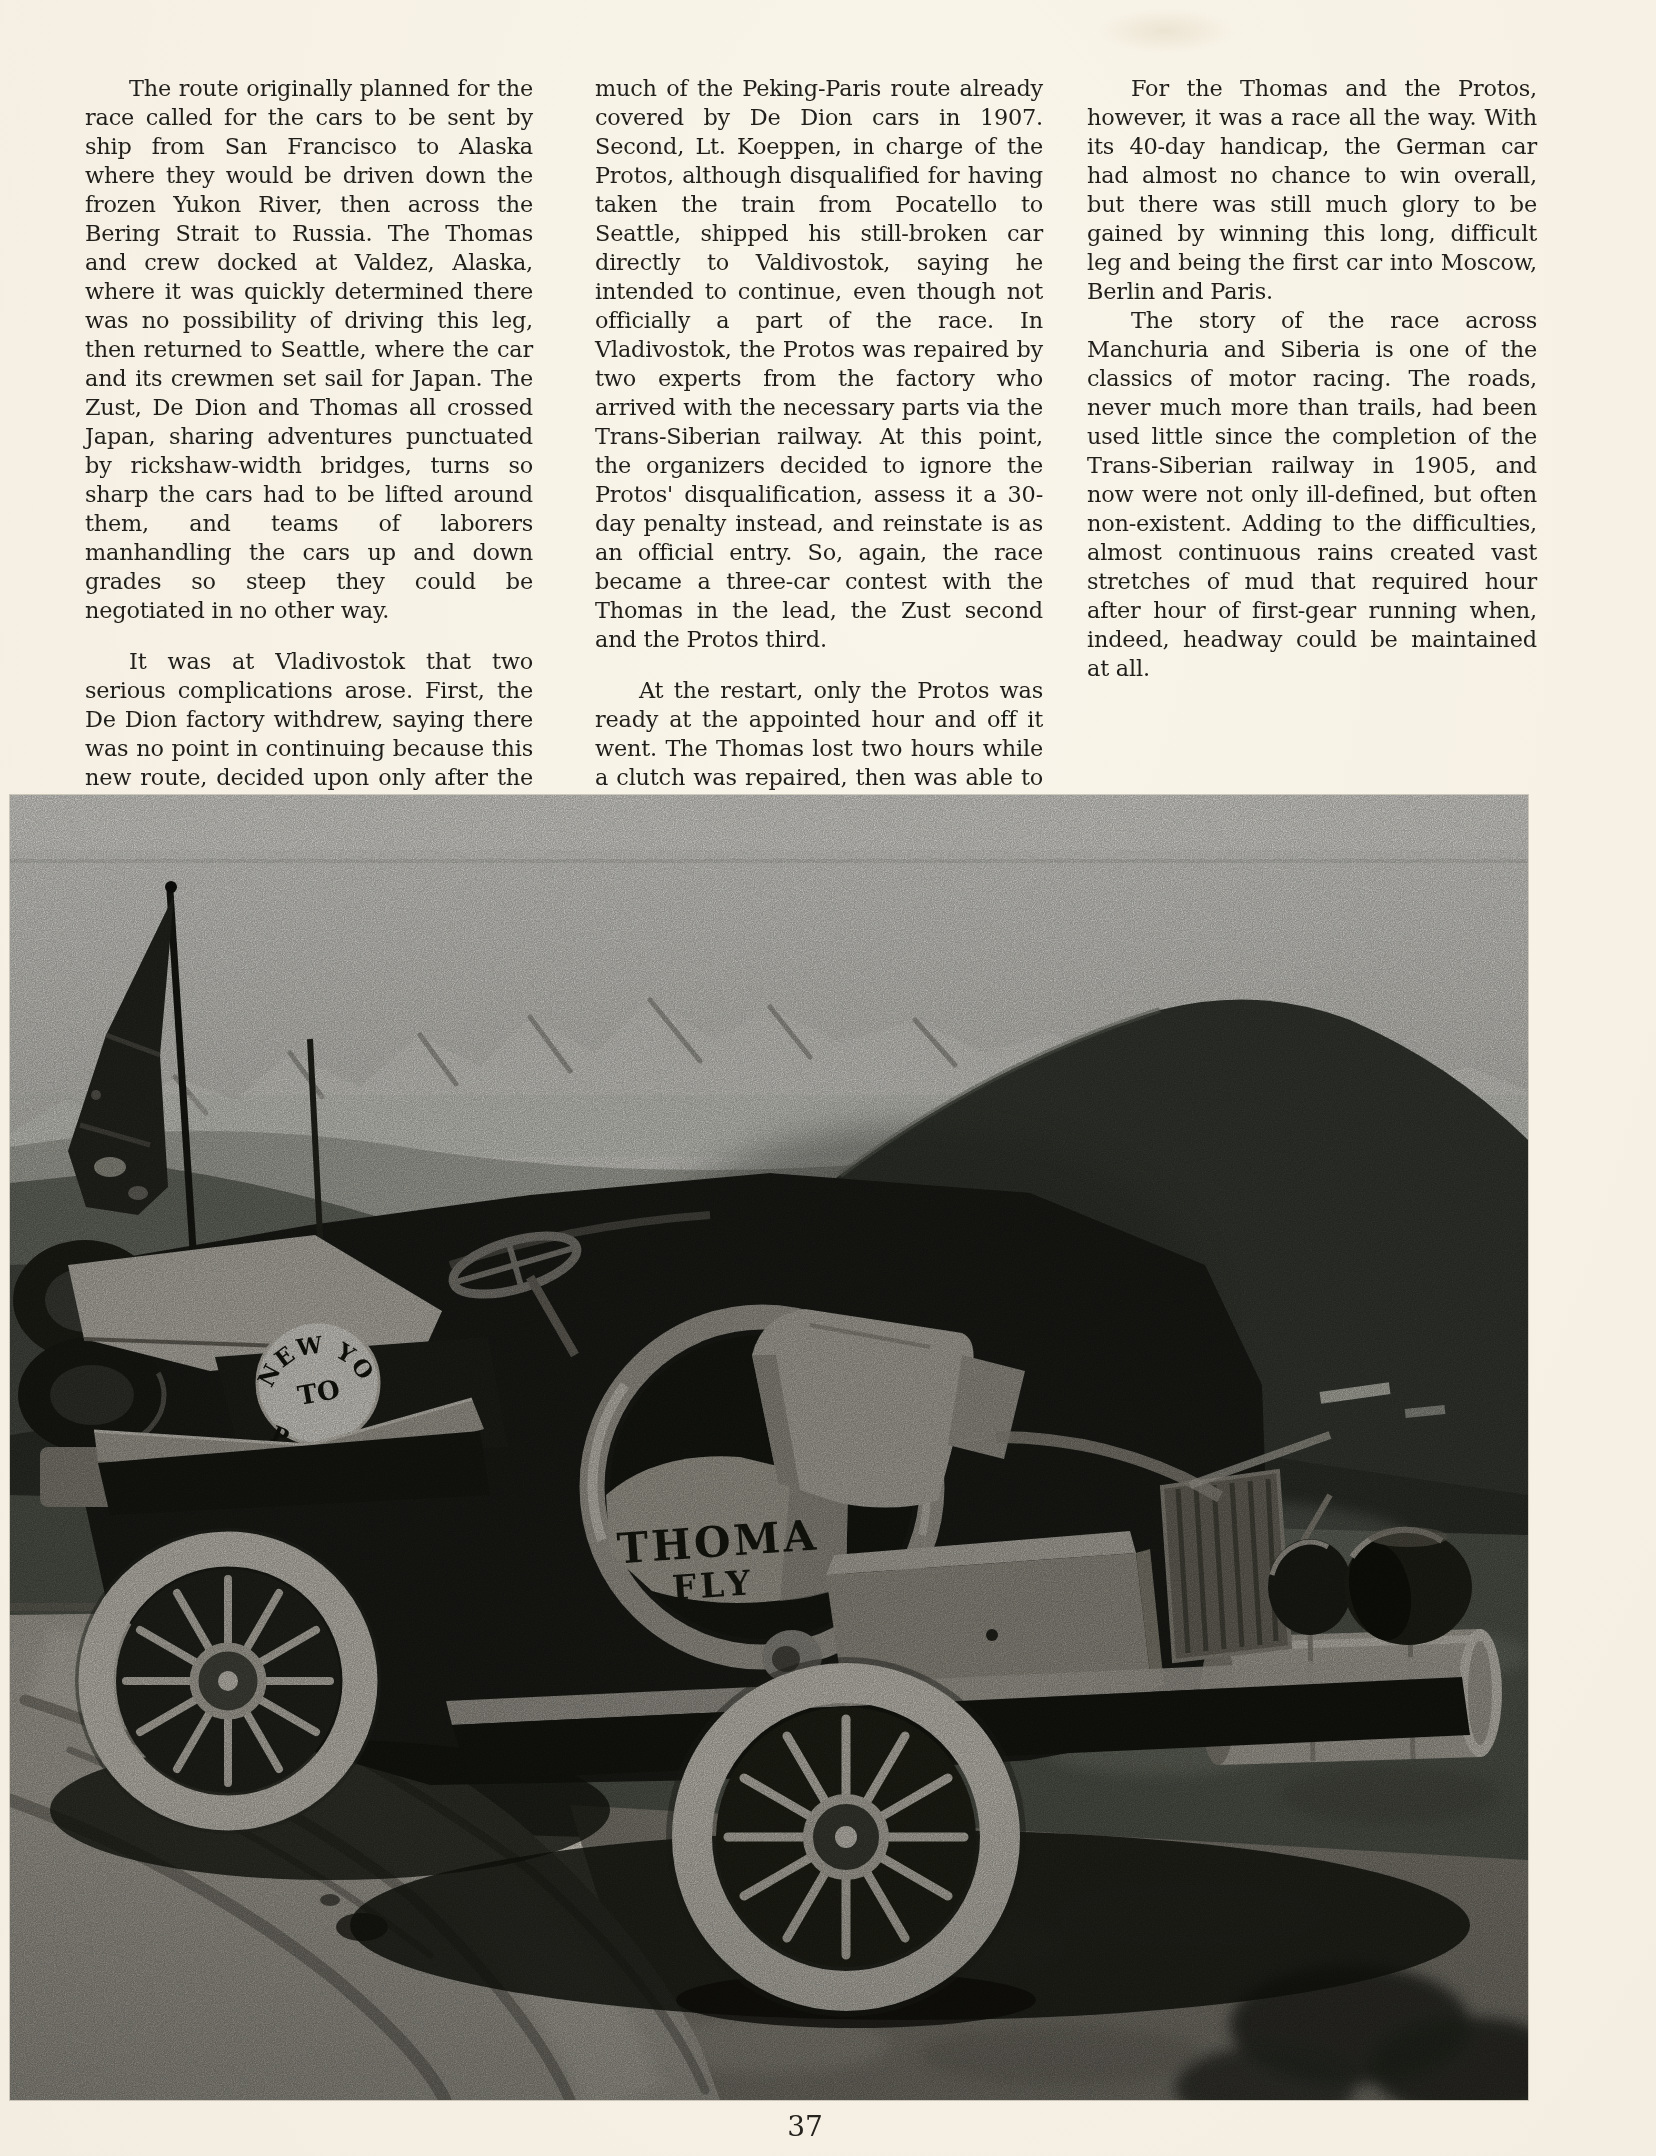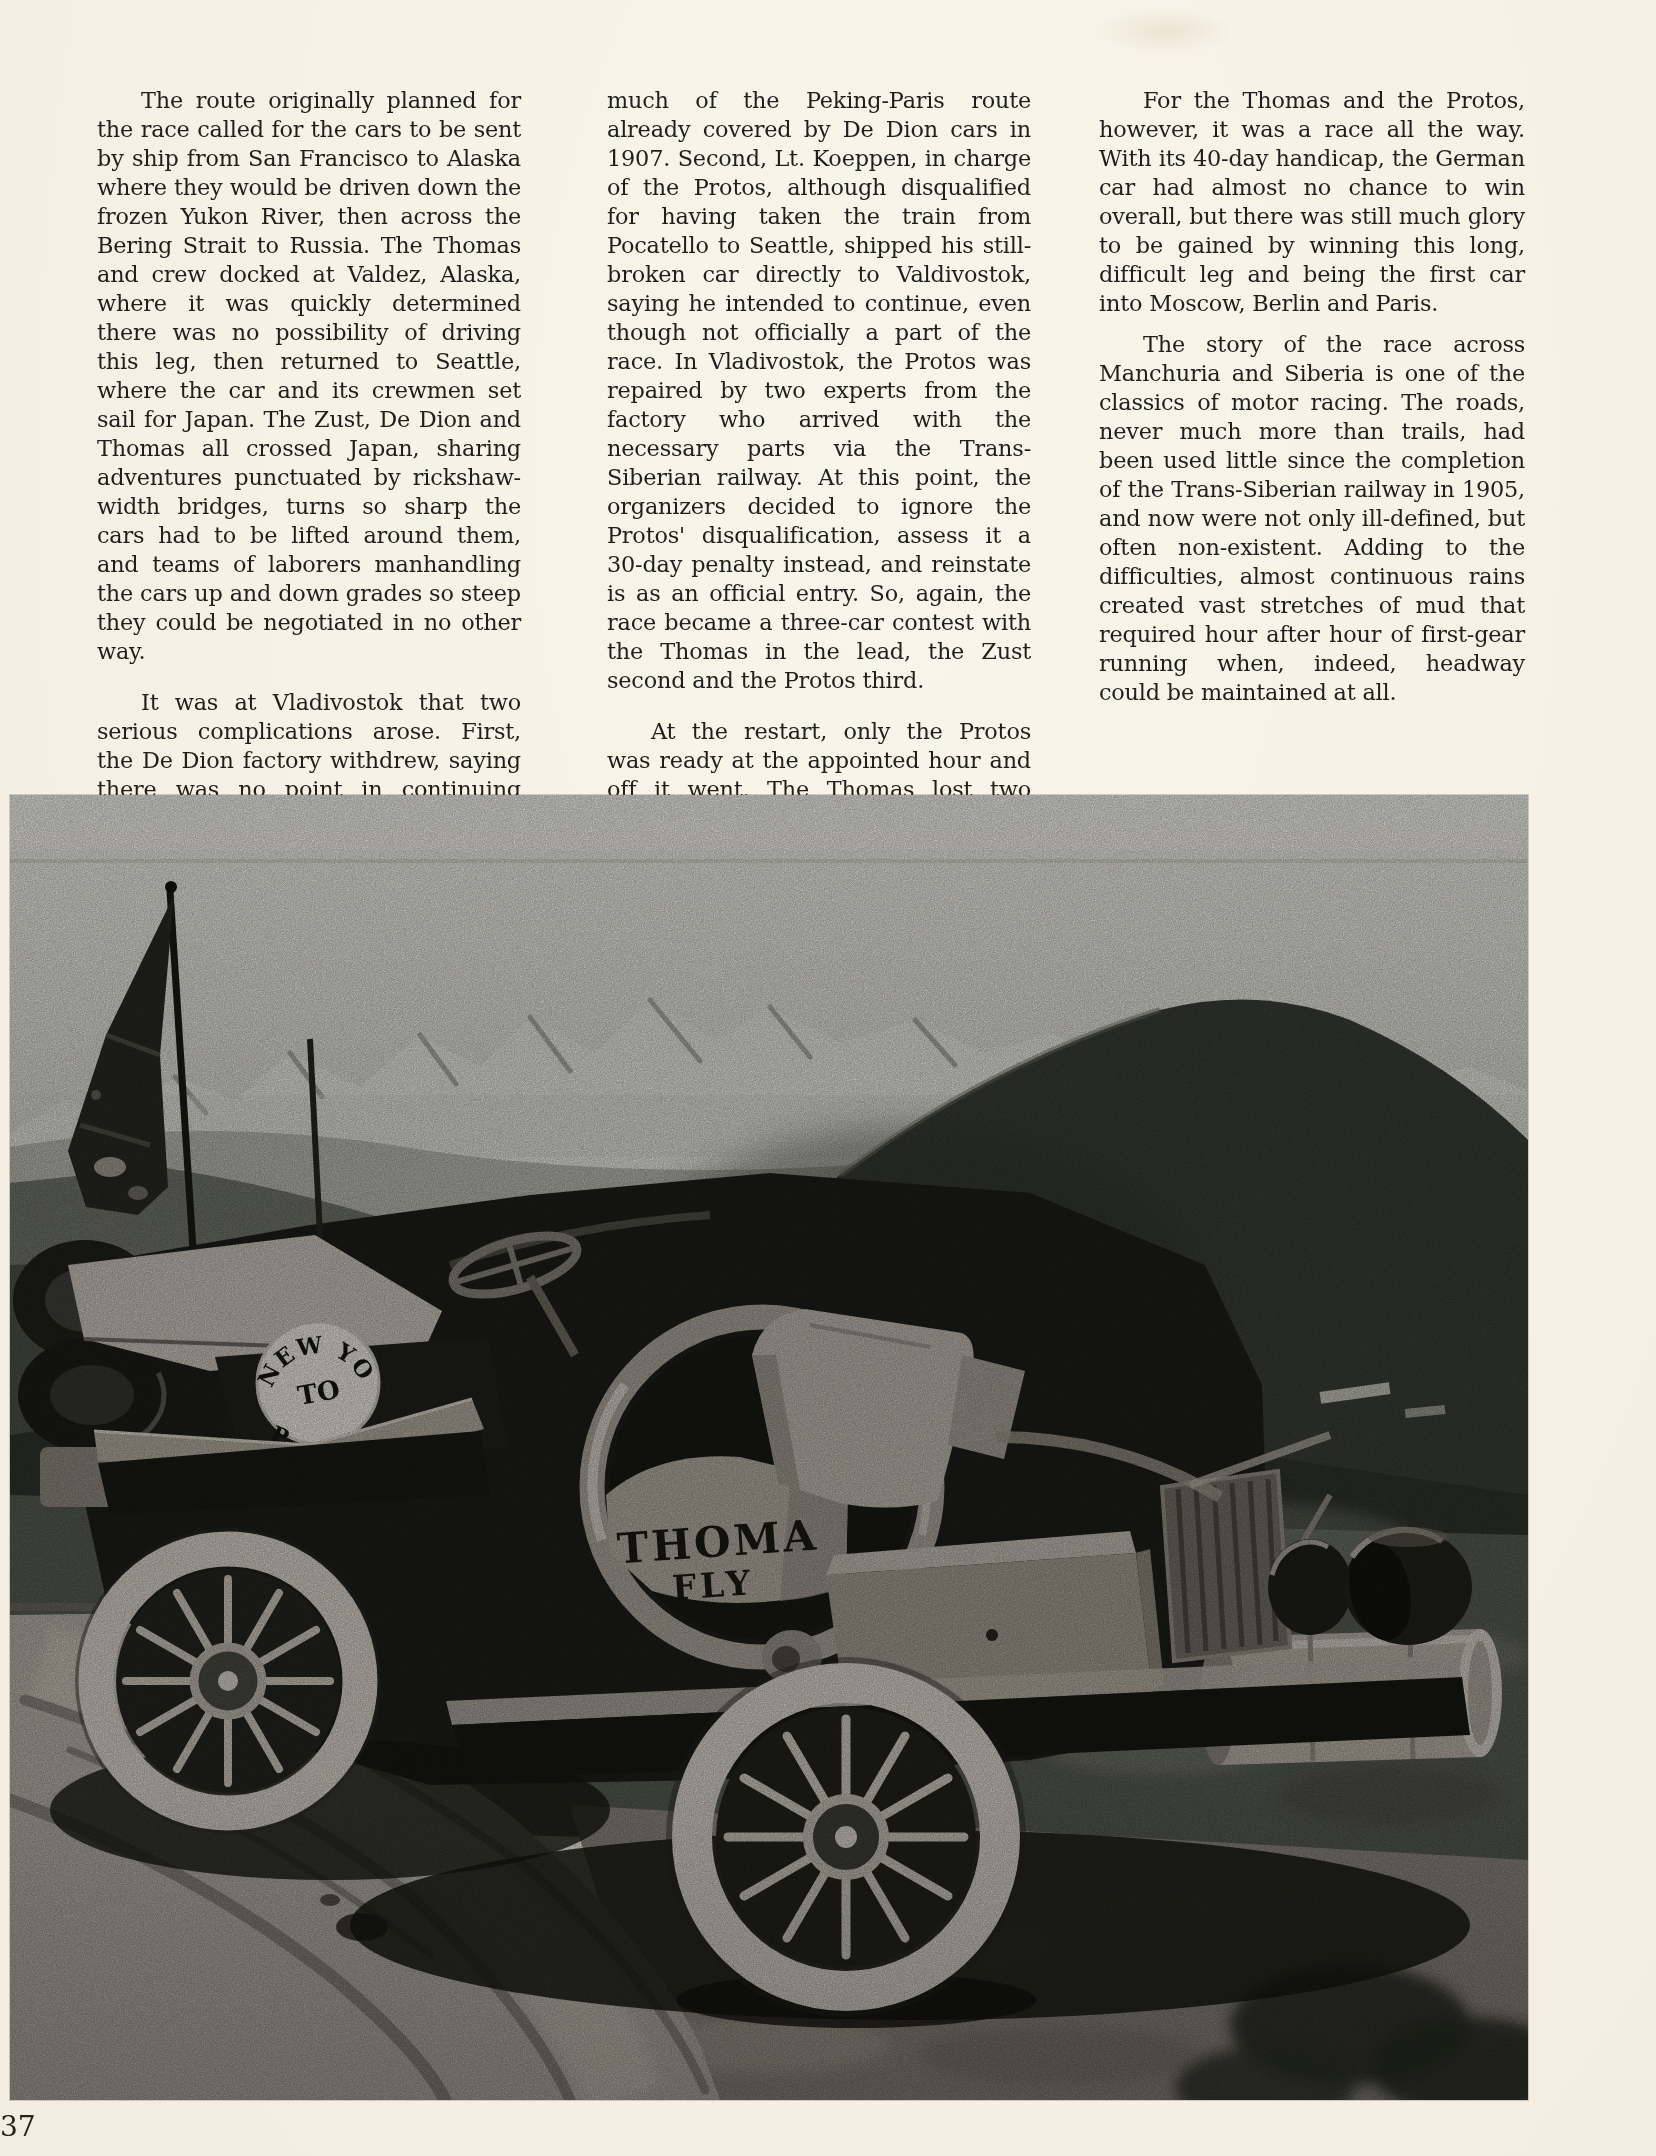--- a/index.html
+++ b/index.html
@@ -8,33 +8,33 @@
     background:radial-gradient(ellipse at 55% 22%, #f9f5ea 0%, #f6f1e4 55%, #f2ede0 100%);
     font-family:"DejaVu Serif","Liberation Serif",serif;
   }
   .smudge{position:absolute;left:1095px;top:8px;width:140px;height:46px;border-radius:50%;
     background:radial-gradient(ellipse, rgba(214,199,172,.35), rgba(214,199,172,0) 70%);}
   .col{
     position:absolute;top:74px;width:448px;
     font-size:22.4px;line-height:29px;color:#211f1b;
     text-align:justify;letter-spacing:-0.2px;
   }
-  .col p{margin:12px;}
+  .col p{margin:0;}
   p.indent{text-indent:44px;}
   p.gap{margin-top:22px;}
   #c1{left:85px;}
   #c2{left:595px;}
   #c3{left:1087px;width:450px;}
   figure.photo{
     position:absolute;left:10px;top:795px;width:1518px;height:1305px;margin:0;
     outline:1px solid rgba(80,75,60,.25);
   }
   figure.photo svg{display:block;width:100%;height:100%;}
   .folio{
-    position:absolute;top:2110px;left:0;width:1610px;text-align:left;
+    position:absolute;top:2110px;left:0;width:1610px;text-align:center;
     font-size:28px;color:#26231f;
   }
   svg text{font-family:"DejaVu Serif","Liberation Serif",serif;font-weight:bold;}
 </style>
 </head>
 <body>
 
 <div class="smudge"></div>
 
 <main>

